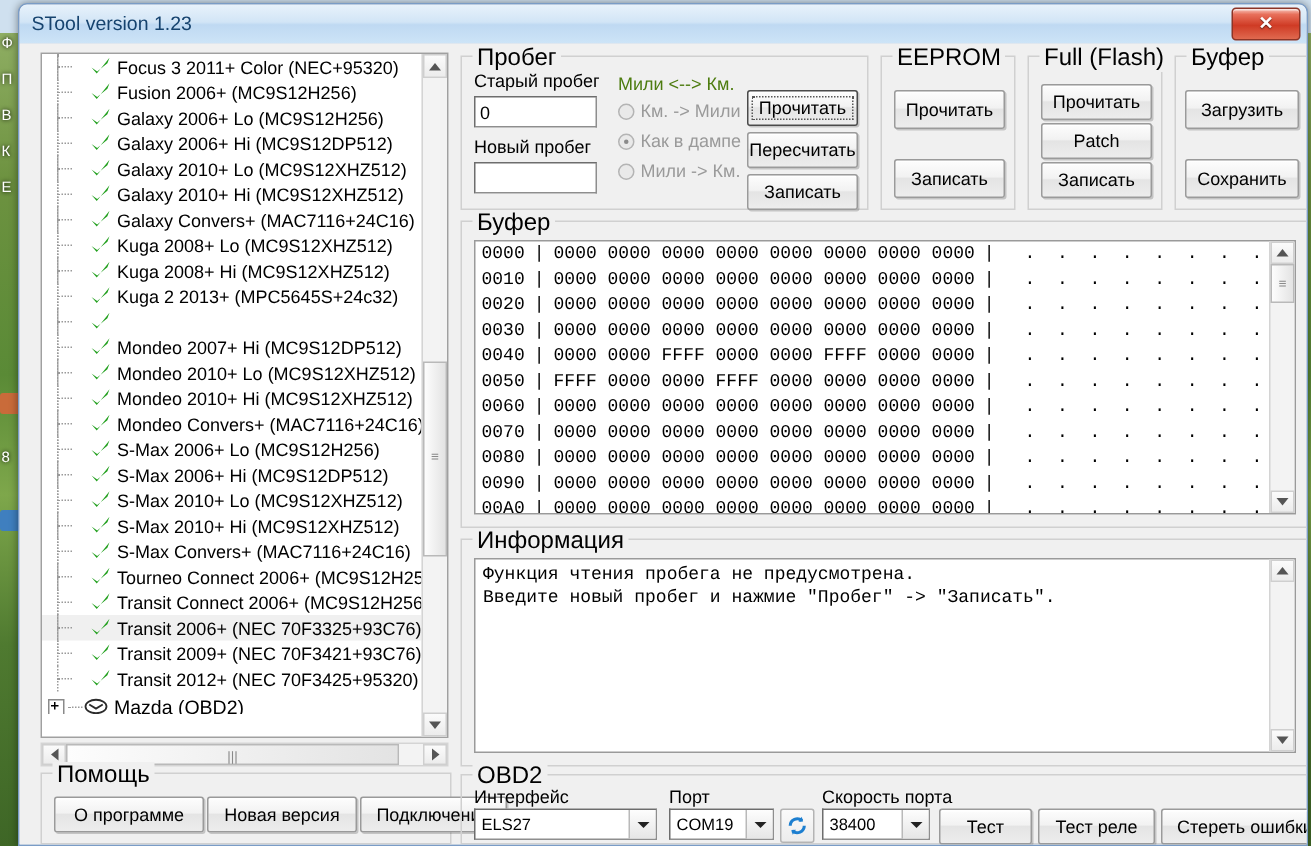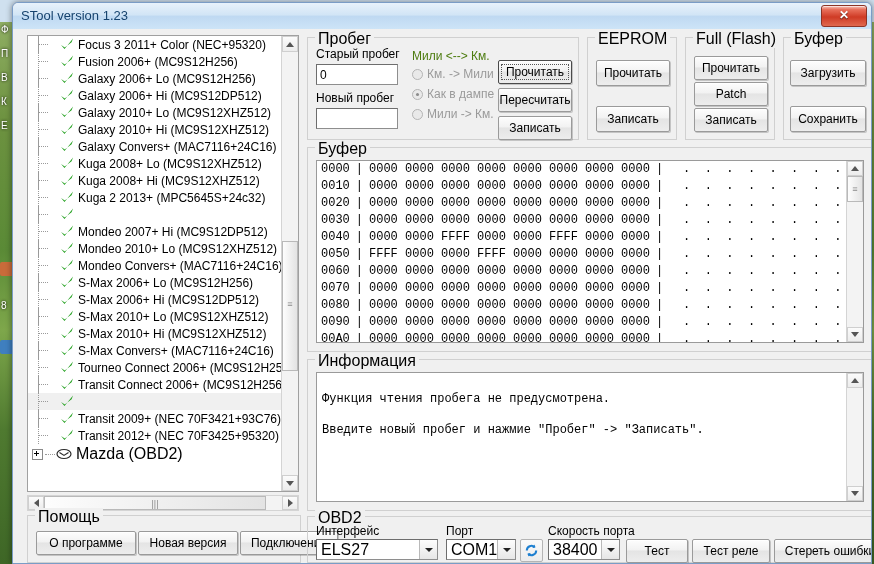--- a/index.html
+++ b/index.html
@@ -86,21 +86,21 @@
   .radio{position:absolute;font-size:12px;color:#9a9a9a;white-space:nowrap;
     display:flex;align-items:center;gap:4px;}
   .rdot{width:11px;height:11px;border-radius:50%;
     background:#e9e9e9;border:1px solid #b4b4b4;box-sizing:border-box;
     display:inline-block;position:relative;flex:none;}
   .rdot.on::after{content:"";position:absolute;left:3px;top:3px;width:3px;height:3px;
     border-radius:50%;background:#8b8b8b;}
   .combo{
     position:absolute;background:#fff;border:1px solid #8e8e8e;
     border-top-color:#6d6d6d;border-left-color:#6d6d6d;
-    font-size:16px;box-sizing:border-box;display:flex;align-items:center;
+    font-size:11px;box-sizing:border-box;display:flex;align-items:center;
     cursor:pointer;
   }
   .combo .cval{padding-left:4px;flex:1;white-space:nowrap;overflow:hidden;}
   .combo .carrow{
     width:17px;height:100%;flex:none;
     background:linear-gradient(180deg,#fdfdfd,#e6e6e6);
     border-left:1px solid #b9b9b9;
     display:flex;align-items:center;justify-content:center;
   }
   .carrow i{display:block;width:0;height:0;border-left:4px solid transparent;
@@ -119,21 +119,21 @@
   .guide::before{content:"";position:absolute;left:6px;top:0;bottom:0;
     border-left:1px dotted #9a9a9a;}
   .guide::after{content:"";position:absolute;left:6px;top:8px;width:10px;
     border-top:1px dotted #9a9a9a;}
   .vline{position:absolute;left:10px;top:0;width:1px;height:400px;
     border-left:1px dotted #9a9a9a;}
   .check{width:17px;flex:none;text-align:center;color:#23a01f;font-weight:bold;
     font-size:13px;line-height:13px;}
   .check svg{display:block;margin:0 auto;}
   .tlabel{padding-left:3px;}
-  .root{height:20px;display:flex;align-items:center;font-size:16px;padding-left:4px;}
+  .root{height:20px;display:flex;align-items:center;font-size:13px;padding-left:4px;}
   .plus{
     width:9px;height:9px;border:1px solid #8a8a8a;background:#fff;flex:none;
     position:relative;margin-right:2px;
   }
   .plus::before{content:"";position:absolute;left:1px;top:3px;width:5px;height:1px;background:#000;}
   .plus::after{content:"";position:absolute;left:3px;top:1px;width:1px;height:5px;background:#000;}
   .rootdots{width:10px;flex:none;border-top:1px dotted #9a9a9a;height:1px;margin-top:1px;}
   .brandicon{width:18px;flex:none;display:flex;align-items:center;justify-content:center;}
   
   .sb-v{
@@ -172,21 +172,21 @@
   .hsep{padding:0 6px;}
   .hbytes{color:#000;}
   .hasc{padding-left:14px;color:#000;letter-spacing:3.6px;}
   
   #infobox{
     position:absolute;left:8px;top:12px;right:8px;bottom:8px;
     background:#fff;border:1px solid #9a9a9a;box-sizing:border-box;overflow:hidden;
     font-family:"Liberation Mono","DejaVu Sans Mono",monospace;
     font-size:12px;line-height:15px;padding:3px 5px;
   }
-  #infobox .iline{white-space:pre;margin-top:16px;}
+  #infobox .iline{white-space:pre;}
 
   .refresh-btn{
     position:absolute;background:linear-gradient(180deg,#fafafa,#ececec);
     border:1px solid #b4b4b4;border-radius:2px;display:flex;
     align-items:center;justify-content:center;cursor:pointer;
   }
 </style>
 </head>
 <body>
 
@@ -331,20 +331,29 @@
               </span>
               <span class="tlabel">Mondeo 2010+ Lo (MC9S12XHZ512)</span>
             </div>
             <div class="tnode">
               <span class="guide"></span>
               <span class="check">
                 <svg width="14" height="13" viewBox="0 0 14 13">
                   <path d="M1 7 L4.5 11 L13 0.5 L11.6 4.2 L4.8 9.6 Z" fill="#23a01f"></path>
                 </svg>
               </span>
+              <span class="tlabel">Mondeo 2010+ Hi (MC9S12XHZ512)</span>
+            </div>
+            <div class="tnode">
+              <span class="guide"></span>
+              <span class="check">
+                <svg width="14" height="13" viewBox="0 0 14 13">
+                  <path d="M1 7 L4.5 11 L13 0.5 L11.6 4.2 L4.8 9.6 Z" fill="#23a01f"></path>
+                </svg>
+              </span>
               <span class="tlabel">Mondeo Convers+ (MAC7116+24C16)</span>
             </div>
             <div class="tnode">
               <span class="guide"></span>
               <span class="check">
                 <svg width="14" height="13" viewBox="0 0 14 13">
                   <path d="M1 7 L4.5 11 L13 0.5 L11.6 4.2 L4.8 9.6 Z" fill="#23a01f"></path>
                 </svg>
               </span>
               <span class="tlabel">S-Max 2006+ Lo (MC9S12H256)</span>
@@ -403,20 +412,21 @@
               </span>
               <span class="tlabel">Transit Connect 2006+ (MC9S12H256)</span>
             </div>
             <div class="tnode sel">
               <span class="guide"></span>
               <span class="check">
                 <svg width="14" height="13" viewBox="0 0 14 13">
                   <path d="M1 7 L4.5 11 L13 0.5 L11.6 4.2 L4.8 9.6 Z" fill="#23a01f"></path>
                 </svg>
               </span>
+              <span class="tlabel">Transit 2006+ (NEC 70F3325+93C76)</span>
             </div>
             <div class="tnode">
               <span class="guide"></span>
               <span class="check">
                 <svg width="14" height="13" viewBox="0 0 14 13">
                   <path d="M1 7 L4.5 11 L13 0.5 L11.6 4.2 L4.8 9.6 Z" fill="#23a01f"></path>
                 </svg>
               </span>
               <span class="tlabel">Transit 2009+ (NEC 70F3421+93C76)</span>
             </div>

